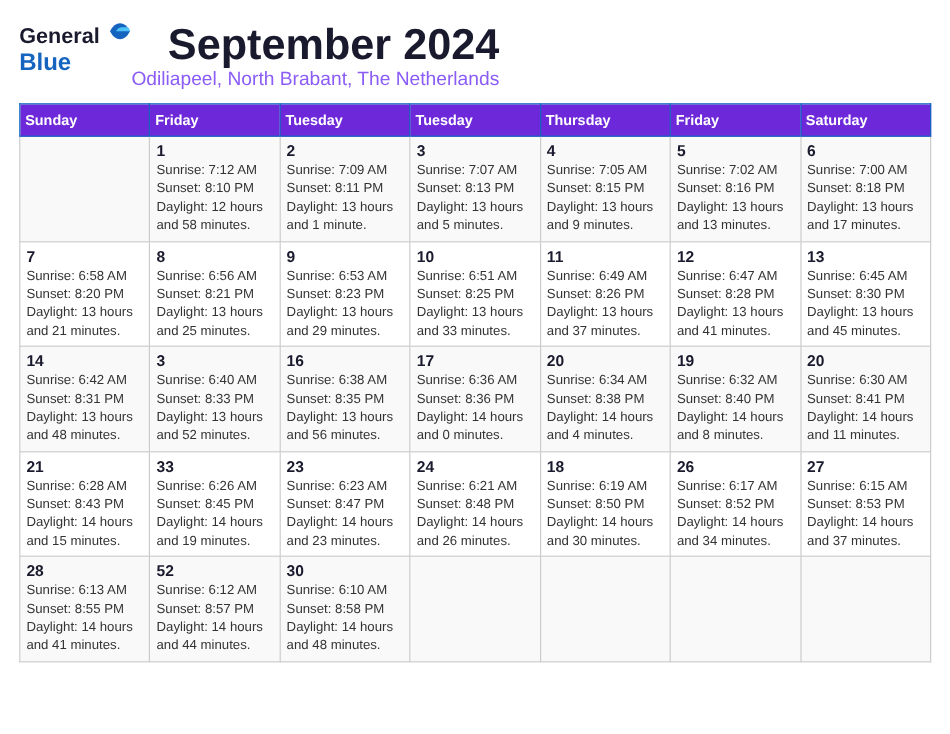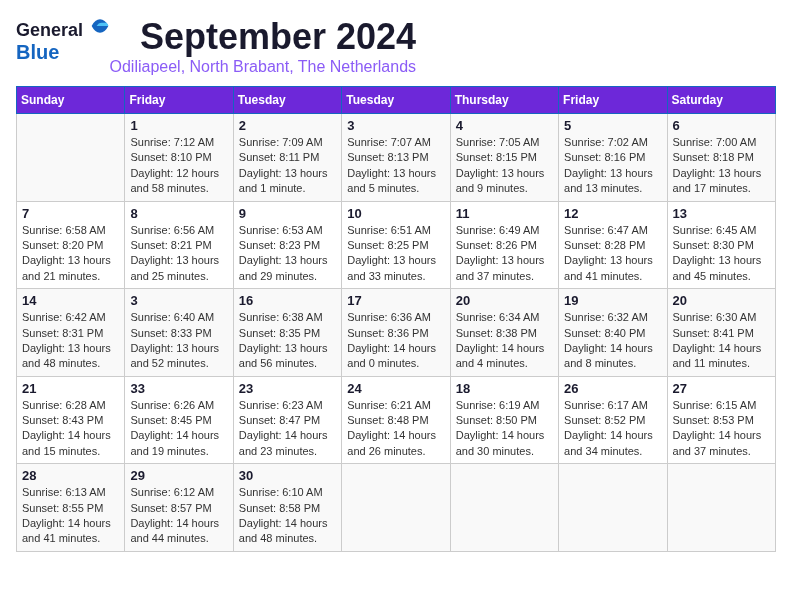--- a/index.html
+++ b/index.html
@@ -242,21 +242,21 @@
           <span class="day-number">27</span>
           <div class="day-info">Sunrise: 6:15 AM<br>Sunset: 8:53 PM<br>Daylight: 14 hours and 37 minutes.</div>
         </td>
       </tr>
       <tr>
         <td>
           <span class="day-number">28</span>
           <div class="day-info">Sunrise: 6:13 AM<br>Sunset: 8:55 PM<br>Daylight: 14 hours and 41 minutes.</div>
         </td>
         <td>
-          <span class="day-number">29</span>
+          <span class="day-number">52</span>
           <div class="day-info">Sunrise: 6:12 AM<br>Sunset: 8:57 PM<br>Daylight: 14 hours and 44 minutes.</div>
         </td>
         <td>
           <span class="day-number">30</span>
           <div class="day-info">Sunrise: 6:10 AM<br>Sunset: 8:58 PM<br>Daylight: 14 hours and 48 minutes.</div>
         </td>
         <td class="empty-cell"></td>
         <td class="empty-cell"></td>
         <td class="empty-cell"></td>
         <td class="empty-cell"></td>

